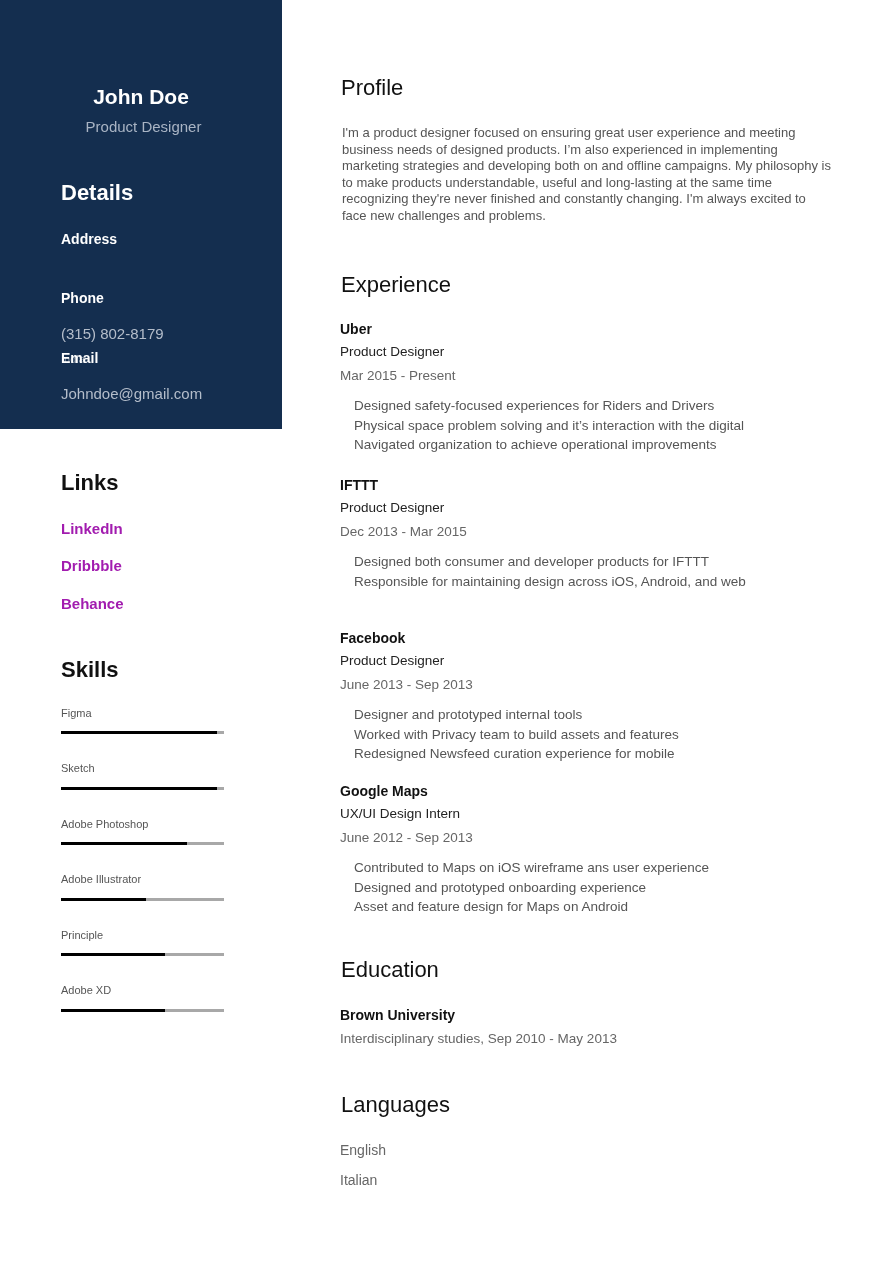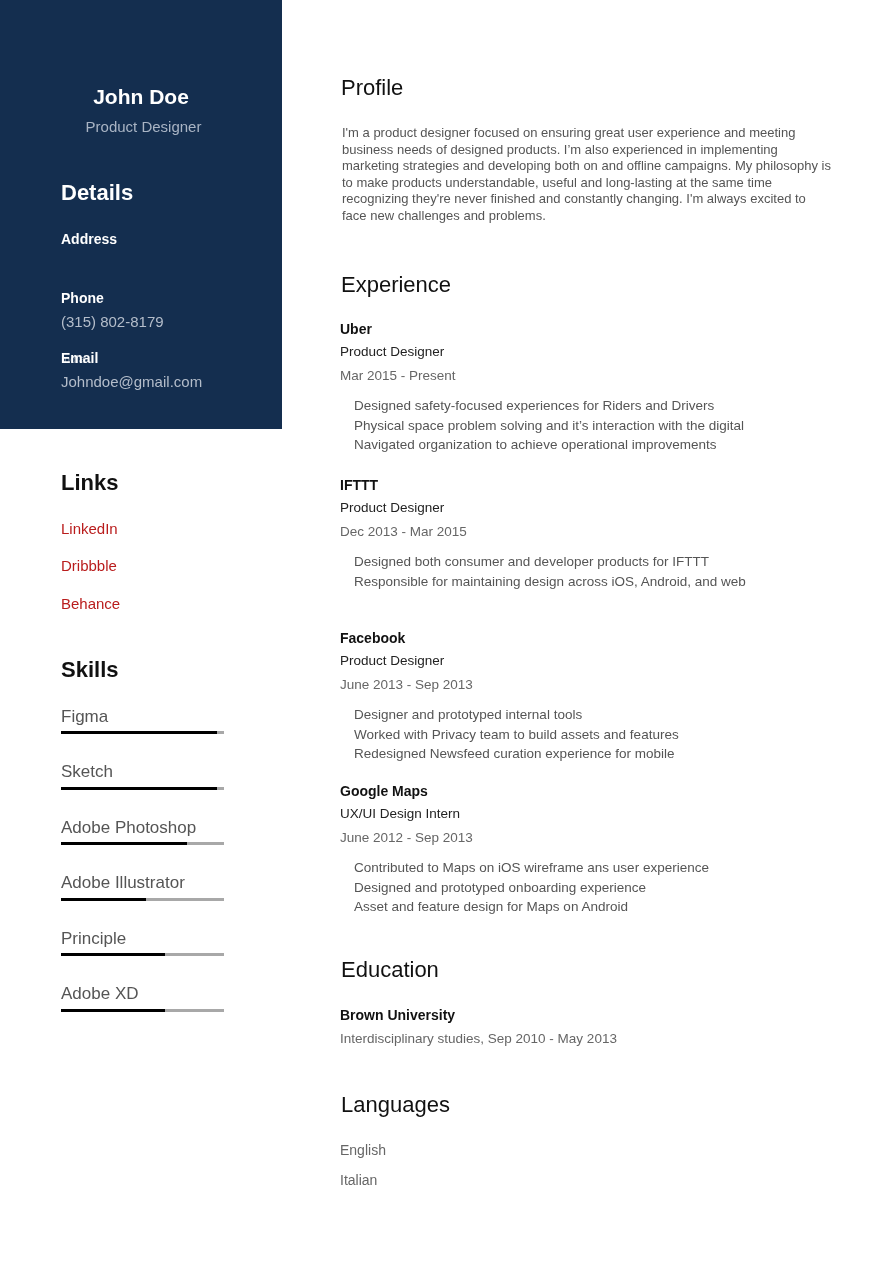--- a/index.html
+++ b/index.html
@@ -9,26 +9,26 @@
     .sidebar-bg { position: absolute; left: 0; top: 0; width: 282px; height: 429px; background: #142e4f; }
 
     .name { position: absolute; left: 0; width: 282px; top: 85px; text-align: center; font-size: 21px; font-weight: bold; color: #ffffff; }
     .role { position: absolute; left: 0; width: 287px; top: 118px; text-align: center; font-size: 15px; color: #a9b4c4; }
 
     .side-h { position: absolute; left: 61px; font-size: 22px; font-weight: bold; }
     .side-h.light { color: #ffffff; }
     .side-h.dark { color: #111111; }
 
     .detail-label { position: absolute; left: 61px; font-size: 14px; font-weight: bold; color: #ffffff; }
-    .detail-value { position: absolute; left: 61px; font-size: 15px; color: #b4bdca; }
+    .detail-value { position: absolute; left: 61px; font-size: 15px; color: #b4bdca; margin-top: 12px; }
     .detail-ghost { position: absolute; left: 61px; font-size: 11px; color: #8d97a6; }
 
-    .link { position: absolute; left: 61px; font-size: 15px; color: #b91c1c; text-decoration: none; }
+    .link { position: absolute; left: 61px; font-size: 15px; color: #a21caf; text-decoration: none; font-weight: bold; }
 
-    .skill-label { position: absolute; left: 61px; font-size: 17px; color: #555; }
+    .skill-label { position: absolute; left: 61px; font-size: 11px; color: #555; }
     .skill-track { position: absolute; left: 61px; width: 163px; height: 3px; background: #a8a8a8; }
     .skill-fill { height: 3px; background: #000; }
 
     .main-h { position: absolute; left: 341px; font-size: 22px; font-weight: normal; color: #111; }
     .profile-text { position: absolute; left: 342px; top: 125px; width: 490px; font-size: 13px; line-height: 16.6px; color: #555; }
 
     .job { position: absolute; left: 340px; width: 500px; }
     .job-company { font-size: 14px; font-weight: bold; color: #111; height: 22px; line-height: 18px; }
     .job-title { font-size: 13.5px; color: #222; height: 24px; line-height: 20px; }
     .job-dates { font-size: 13.5px; color: #666; height: 30px; line-height: 20px; }

